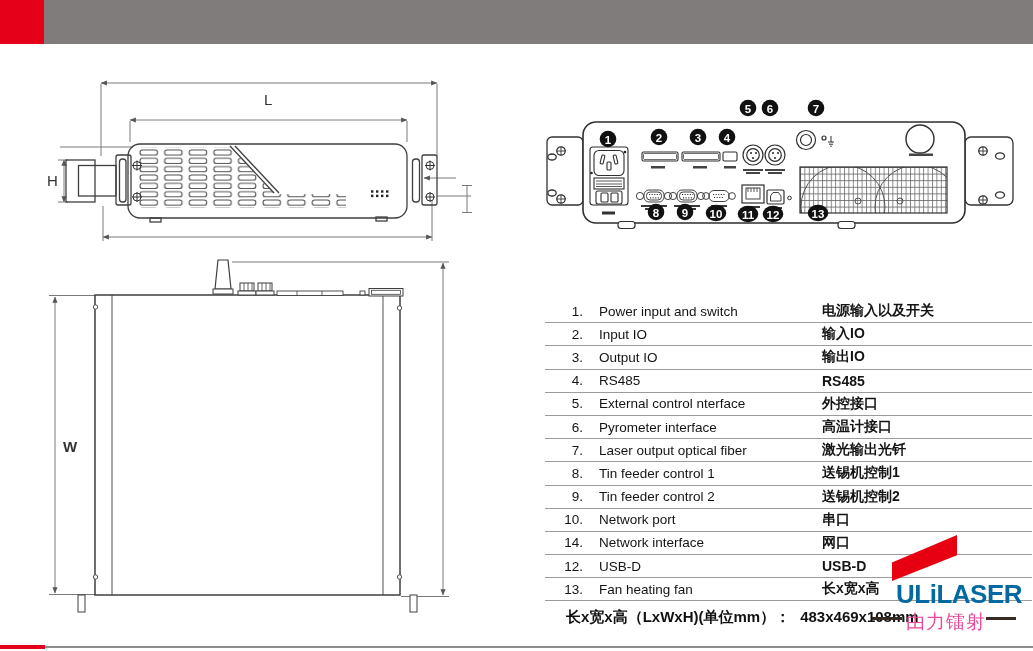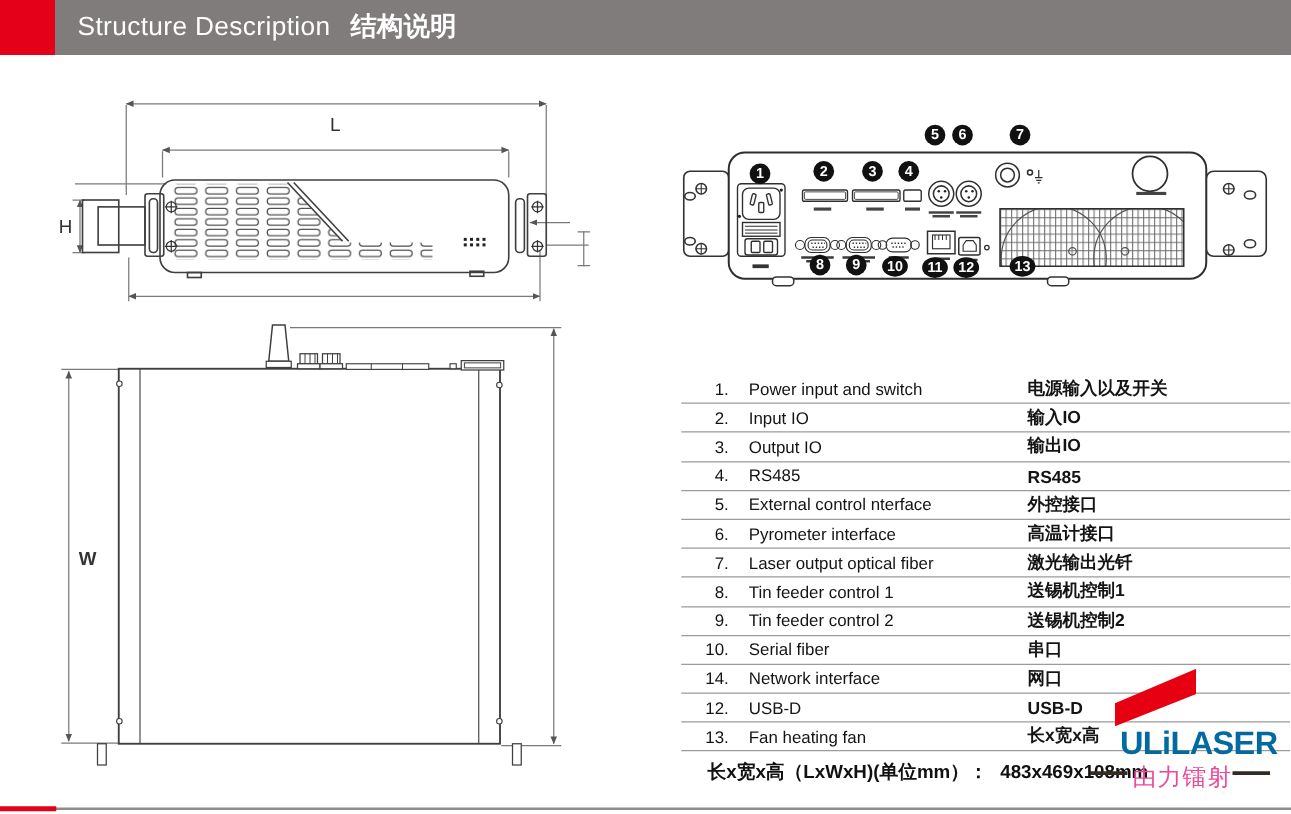--- a/index.html
+++ b/index.html
@@ -42,23 +42,20 @@
   .dimtxt{font-size:15px;fill:#333;}
   .badge-txt{font-size:11.5px;font-weight:bold;fill:#ffffff;}
 </style>
 </head>
 <body>
 
 <div class="page">
 
   <div class="header">
     <div class="header-red"></div>
-    <div class="header-title">
-      <span>Structure Description</span><span class="zh">结构说明</span>
-    </div>
   </div>
 
   <svg class="drw" style="left:40px;top:55px;" width="440" height="200" viewBox="40 55 440 200">
     <defs>
       <marker id="ar" viewBox="0 0 10 10" refX="9" refY="5" markerWidth="6.5" markerHeight="6.5" orient="auto-start-reverse">
           <path d="M0,1 L9.5,5 L0,9 z" fill="#555"></path>
         </marker>
       <pattern id="vent" patternUnits="userSpaceOnUse" x="139" y="149" width="24.6" height="8.35">
         <rect x="1" y="1" width="17.5" height="5.1" rx="2.5" fill="none" stroke="#4a4a4a" stroke-width="1"></rect>
       </pattern>
@@ -408,21 +405,21 @@
   </div>
 
   <div class="srow">
     <span class="num">9.</span>
     <span class="en">Tin feeder control 2</span>
     <span class="zh">送锡机控制2</span>
   </div>
 
   <div class="srow">
     <span class="num">10.</span>
-    <span class="en">Serial fiber</span>
+    <span class="en">Network port</span>
     <span class="zh">串口</span>
   </div>
 
   <div class="srow">
     <span class="num">14.</span>
     <span class="en">Network interface</span>
     <span class="zh">网口</span>
   </div>
 
   <div class="srow">

